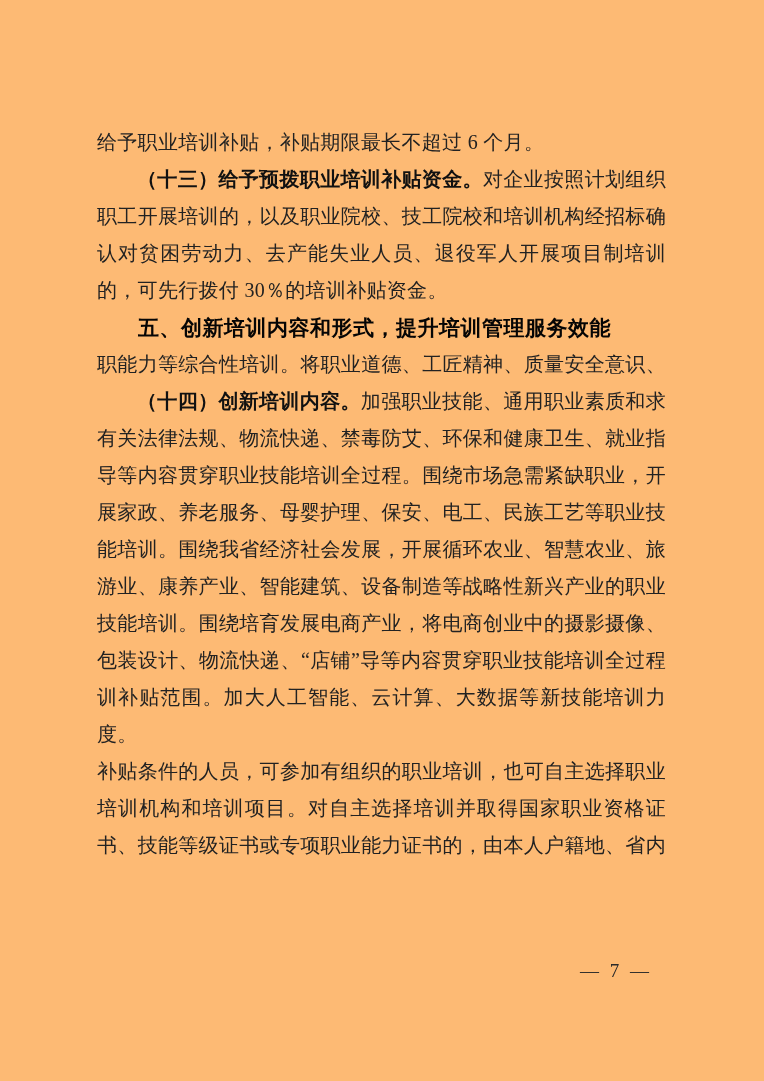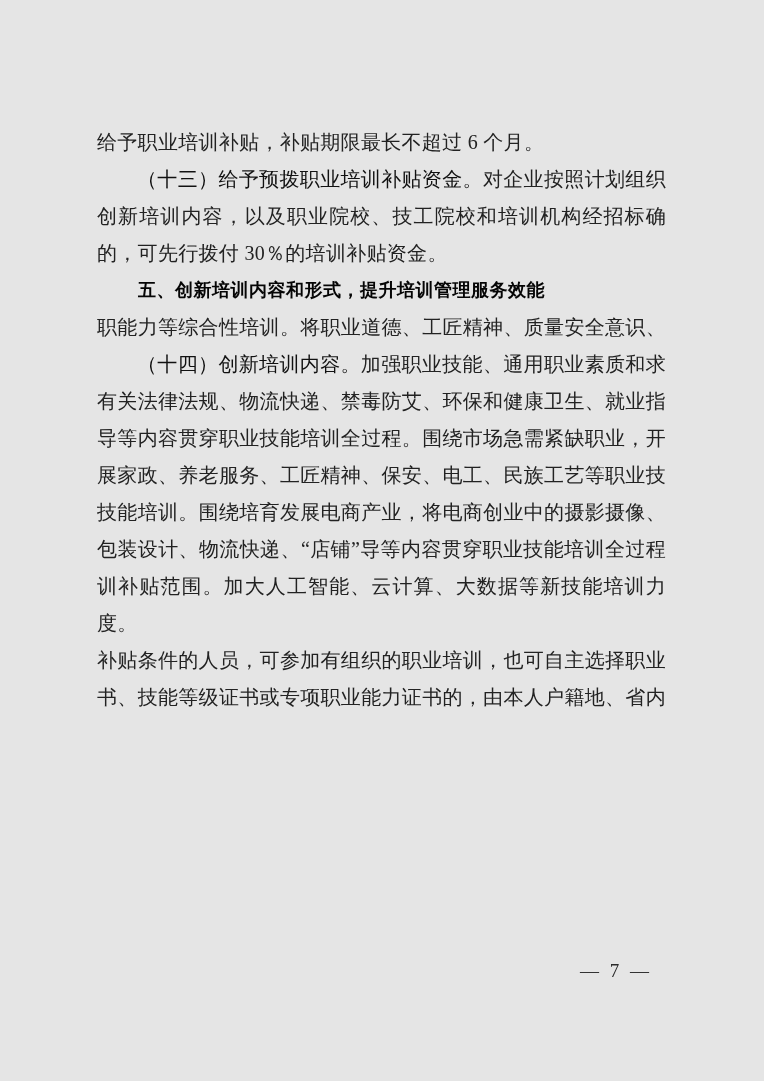--- a/index.html
+++ b/index.html
@@ -4,21 +4,21 @@
 <style>
   html, body {
     margin: 0;
     padding: 0;
     background: #ffffff;
   }
   .page {
     position: relative;
     width: 764px;
     height: 1081px;
-    background: #e5e5e5;
+    background: #fdba74;
     overflow: hidden;
     font-family: "Liberation Serif", "DejaVu Serif", serif;
   }
   .text-block {
     position: absolute;
     left: 97px;
     top: 124px;
     width: 569px;
   }
   .line {
@@ -33,26 +33,26 @@
     text-align-last: justify;
     text-justify: inter-character;
   }
   .line.para-start {
     padding-left: 40px;
   }
   .line.heading {
     padding-left: 41px;
     font-family: "Liberation Sans", "DejaVu Sans", sans-serif;
     font-weight: 700;
-    font-size: 18px;
+    font-size: 21px;
     color: #050505;
     letter-spacing: 0.5px;
   }
   .lead {
-    font-weight: 400;
+    font-weight: 700;
     color: #111111;
   }
   .page-number {
     position: absolute;
     top: 956px;
     right: 112px;
     height: 30px;
     line-height: 30px;
     font-size: 19px;
     color: #2a2a2a;
@@ -60,29 +60,33 @@
     font-family: "Liberation Serif", "DejaVu Serif", serif;
   }
 </style>
 </head>
 <body>
 
 <div class="page">
   <div class="text-block" id="text-block">
       <div class="line plain">给予职业培训补贴，补贴期限最长不超过 6 个月。</div>
       <div class="line para-start justify"><span class="lead">（十三）给予预拨职业培训补贴资金。</span>对企业按照计划组织</div>
-      <div class="line body justify">创新培训内容，以及职业院校、技工院校和培训机构经招标确</div>
+      <div class="line body justify">职工开展培训的，以及职业院校、技工院校和培训机构经招标确</div>
+      <div class="line body justify">认对贫困劳动力、去产能失业人员、退役军人开展项目制培训</div>
       <div class="line plain">的，可先行拨付 30％的培训补贴资金。</div>
       <div class="line heading">五、创新培训内容和形式，提升培训管理服务效能</div>
       <div class="line body justify">职能力等综合性培训。将职业道德、工匠精神、质量安全意识、</div>
       <div class="line para-start justify"><span class="lead">（十四）创新培训内容。</span>加强职业技能、通用职业素质和求</div>
       <div class="line body justify">有关法律法规、物流快递、禁毒防艾、环保和健康卫生、就业指</div>
       <div class="line body justify">导等内容贯穿职业技能培训全过程。围绕市场急需紧缺职业，开</div>
-      <div class="line body justify">展家政、养老服务、工匠精神、保安、电工、民族工艺等职业技</div>
+      <div class="line body justify">展家政、养老服务、母婴护理、保安、电工、民族工艺等职业技</div>
+      <div class="line body justify">能培训。围绕我省经济社会发展，开展循环农业、智慧农业、旅</div>
+      <div class="line body justify">游业、康养产业、智能建筑、设备制造等战略性新兴产业的职业</div>
       <div class="line body justify">技能培训。围绕培育发展电商产业，将电商创业中的摄影摄像、</div>
       <div class="line body justify">包装设计、物流快递、“店铺”导等内容贯穿职业技能培训全过程</div>
       <div class="line body justify">训补贴范围。加大人工智能、云计算、大数据等新技能培训力</div>
       <div class="line plain">度。</div>
       <div class="line body justify">补贴条件的人员，可参加有组织的职业培训，也可自主选择职业</div>
+      <div class="line body justify">培训机构和培训项目。对自主选择培训并取得国家职业资格证</div>
       <div class="line body justify">书、技能等级证书或专项职业能力证书的，由本人户籍地、省内</div>
     </div>
   <div class="page-number">— 7 —</div>
 </div>
 
 </body></html>

